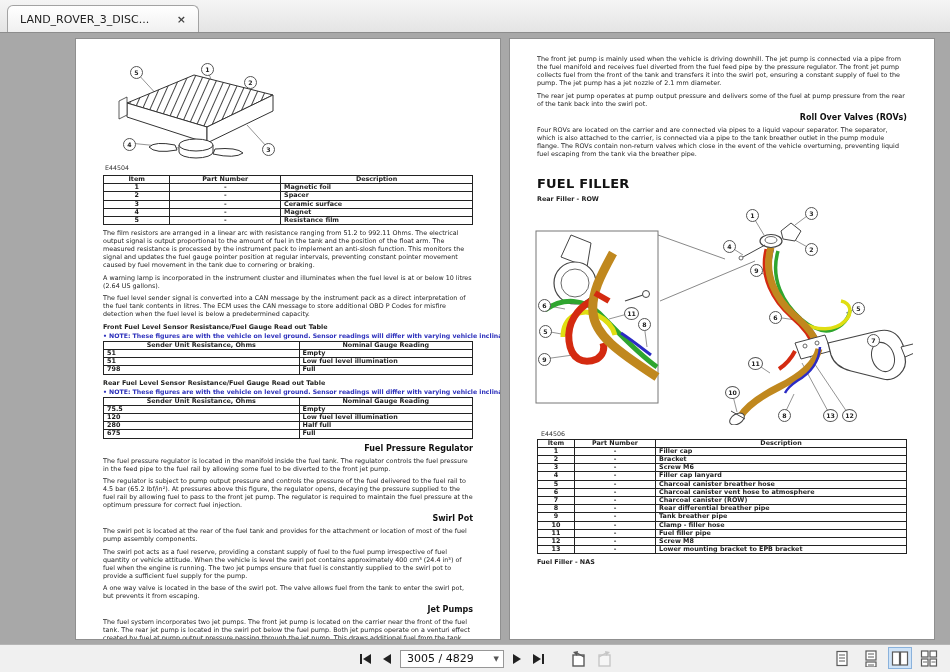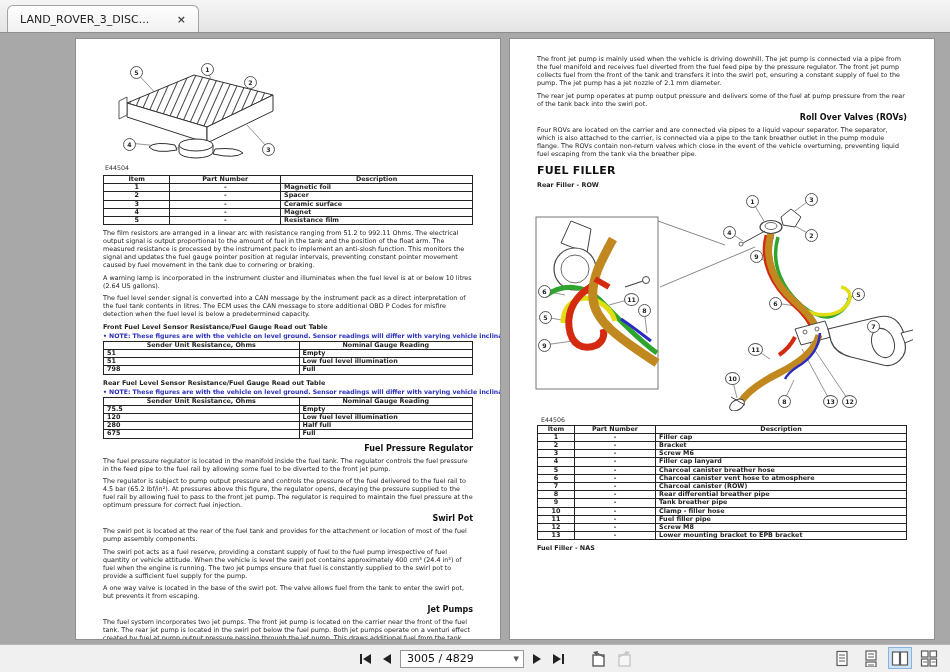--- a/index.html
+++ b/index.html
@@ -18,21 +18,21 @@
   .tab-title{font-size:11px;color:#222;white-space:nowrap;overflow:hidden;}
   .tab-close{font-size:11px;color:#444;font-weight:bold;cursor:default;padding:0 2px;}
   
   .doc-area{position:absolute;top:32px;left:0;width:950px;height:613px;background:#a8a8a8;}
   .page{position:absolute;top:6px;width:426px;height:602px;background:#ffffff;
     border:1px solid #8f8f8f;box-sizing:border-box;overflow:hidden;color:#1e1e1e;}
   .page-left{left:75px;padding:14px 27px 8px 27px;}
   .page-right{left:509px;padding:16px 27px 8px 27px;}
   p.body{font-size:6.4px;line-height:8px;margin:0 0 4.5px 0;text-align:left;color:#1e1e1e;}
   h3.sec{font-size:8px;margin:5px 0 4px 0;color:#111;text-align:right;}
-  h3.big{font-size:11px;margin:6px 0 4px 0;letter-spacing:.2px;color:#111;}
+  h3.big{font-size:13px;margin:18px 0 4px 0;letter-spacing:.2px;color:#111;}
   .small-bold{font-size:6.4px;font-weight:bold;margin:3px 0 1px 0;}
   .note{font-size:6.2px;font-weight:bold;color:#2b2fbb;margin:0 0 2px 0;white-space:nowrap;}
   
   table{border-collapse:collapse;width:100%;margin:2px 0 4px 0;table-layout:fixed;}
   th,td{border:1px solid #222;font-size:6.4px;line-height:7.2px;padding:0 3px;overflow:hidden;white-space:nowrap;}
   th{text-align:center;font-weight:bold;}
   .parts-table td{font-weight:bold;}
   .parts-table td:nth-child(1),.parts-table td:nth-child(2){text-align:center;}
   .parts-table td:nth-child(3){text-align:left;}
   .sender-table td{font-weight:bold;text-align:left;}
@@ -44,21 +44,21 @@
   .co{position:absolute;width:11px;height:11px;border:1px solid #555;border-radius:50%;
     background:#fff;font-size:6.2px;font-weight:bold;color:#222;
     display:flex;align-items:center;justify-content:center;z-index:3;}
   .co.w2{width:13px;}
   
   .toolbar{position:absolute;left:0;bottom:0;width:950px;height:27px;background:#f0f0f0;
     border-top:1px solid #b5b5b5;z-index:5;}
   .nav{position:absolute;left:358px;top:0;height:27px;display:flex;align-items:center;gap:7px;}
   .tb-btn{background:transparent;border:none;padding:1px;margin:0;display:flex;align-items:center;cursor:default;}
   .tb-btn.disabled{opacity:.4;}
-  .page-box{width:124px;height:18px;background:#fff;border:1px solid #979797;box-sizing:border-box;
+  .page-box{width:104px;height:18px;background:#fff;border:1px solid #979797;box-sizing:border-box;
     display:flex;align-items:center;justify-content:space-between;padding:0 4px 0 6px;}
   .page-box span{font-size:11px;color:#111;}
   .page-box .caret{font-size:7px;color:#555;}
   .view-modes{position:absolute;right:9px;top:2px;display:flex;gap:5px;}
   .vm{width:24px;height:22px;display:flex;align-items:center;justify-content:center;
     border:1px solid transparent;background:transparent;padding:0;}
   .vm.active{background:#cfe3f7;border:1px solid #8ab2dc;}
   .spacer-gap{width:8px;}
 </style>
 </head>

